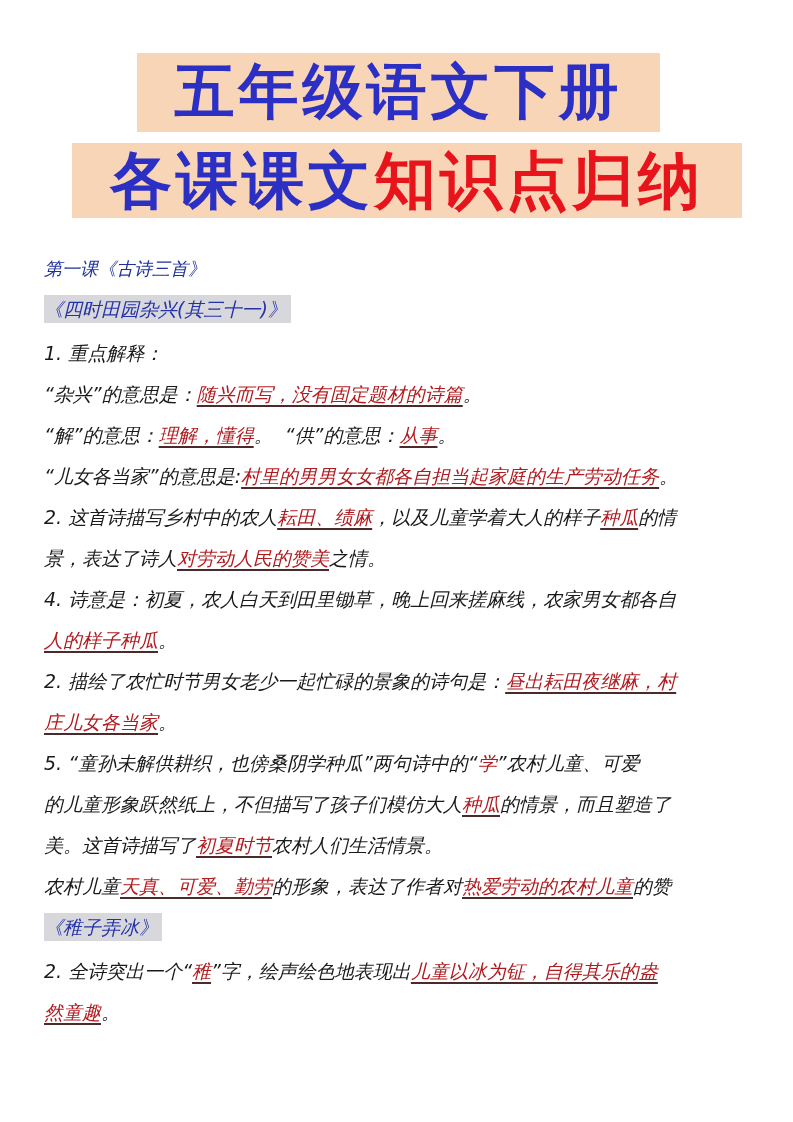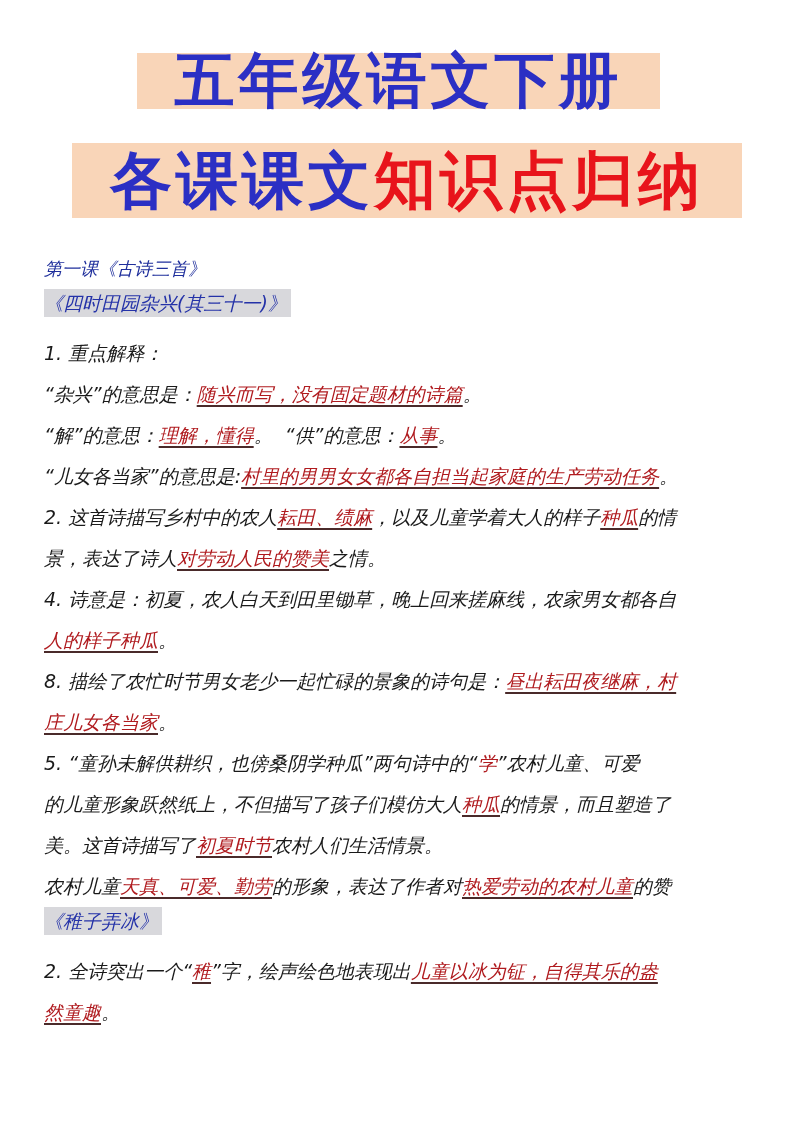--- a/index.html
+++ b/index.html
@@ -20,21 +20,21 @@
       background: #f9d5b8;
       display: flex;
       align-items: center;
       justify-content: center;
       font-family: "DejaVu Serif", "Liberation Serif", serif;
       font-weight: bold;
       white-space: nowrap;
       letter-spacing: 4px;
     }
     .banner-1 {
-      left: 137px; top: 53px; width: 523px; height: 56px;
+      left: 137px; top: 53px; width: 523px; height: 79px;
       font-size: 60px;
     }
     .banner-2 {
       left: 72px; top: 143px; width: 670px; height: 75px;
       font-size: 62px;
     }
     .blue-text { color: #2b2fc4; }
     .red-text { color: #e8141b; }
 
     .content {
@@ -54,20 +54,21 @@
       color: #1f2f9c;
       font-size: 18px;
     }
     .poem-header {
       display: inline-block;
       background: #d8d8dc;
       color: #2432a8;
       font-size: 19px;
       line-height: 28px;
       padding: 0 4px 0 0;
+      margin-top: 6px;
     }
     .hl {
       color: #b01b1f;
       text-decoration: underline;
       text-decoration-color: #4a2a2a;
       text-underline-offset: 4px;
       text-decoration-thickness: 1.5px;
     }
     .red-plain { color: #b01b1f; }
   </style>
@@ -107,21 +108,21 @@
   <div class="line">
     <span>景，表达了诗人</span><span class="hl">对劳动人民的赞美</span><span>之情。</span>
   </div>
 
   <div class="line">4. 诗意是：初夏，农人白天到田里锄草，晚上回来搓麻线，农家男女都各自</div>
   <div class="line">
     <span class="hl">人的样子种瓜</span><span>。</span>
   </div>
 
   <div class="line">
-    <span>8. 描绘了农忙时节男女老少一起忙碌的景象的诗句是：</span><span class="hl">昼出耘田夜继麻，村</span>
+    <span>2. 描绘了农忙时节男女老少一起忙碌的景象的诗句是：</span><span class="hl">昼出耘田夜继麻，村</span>
   </div>
   <div class="line">
     <span class="hl">庄儿女各当家</span><span>。</span>
   </div>
 
   <div class="line">
     <span>5. “童孙未解供耕织，也傍桑阴学种瓜”两句诗中的“</span><span class="red-plain">学</span><span>”农村儿童、可爱</span>
   </div>
   <div class="line">
     <span>的儿童形象跃然纸上，不但描写了孩子们模仿大人</span><span class="hl">种瓜</span><span>的情景，而且塑造了</span>

